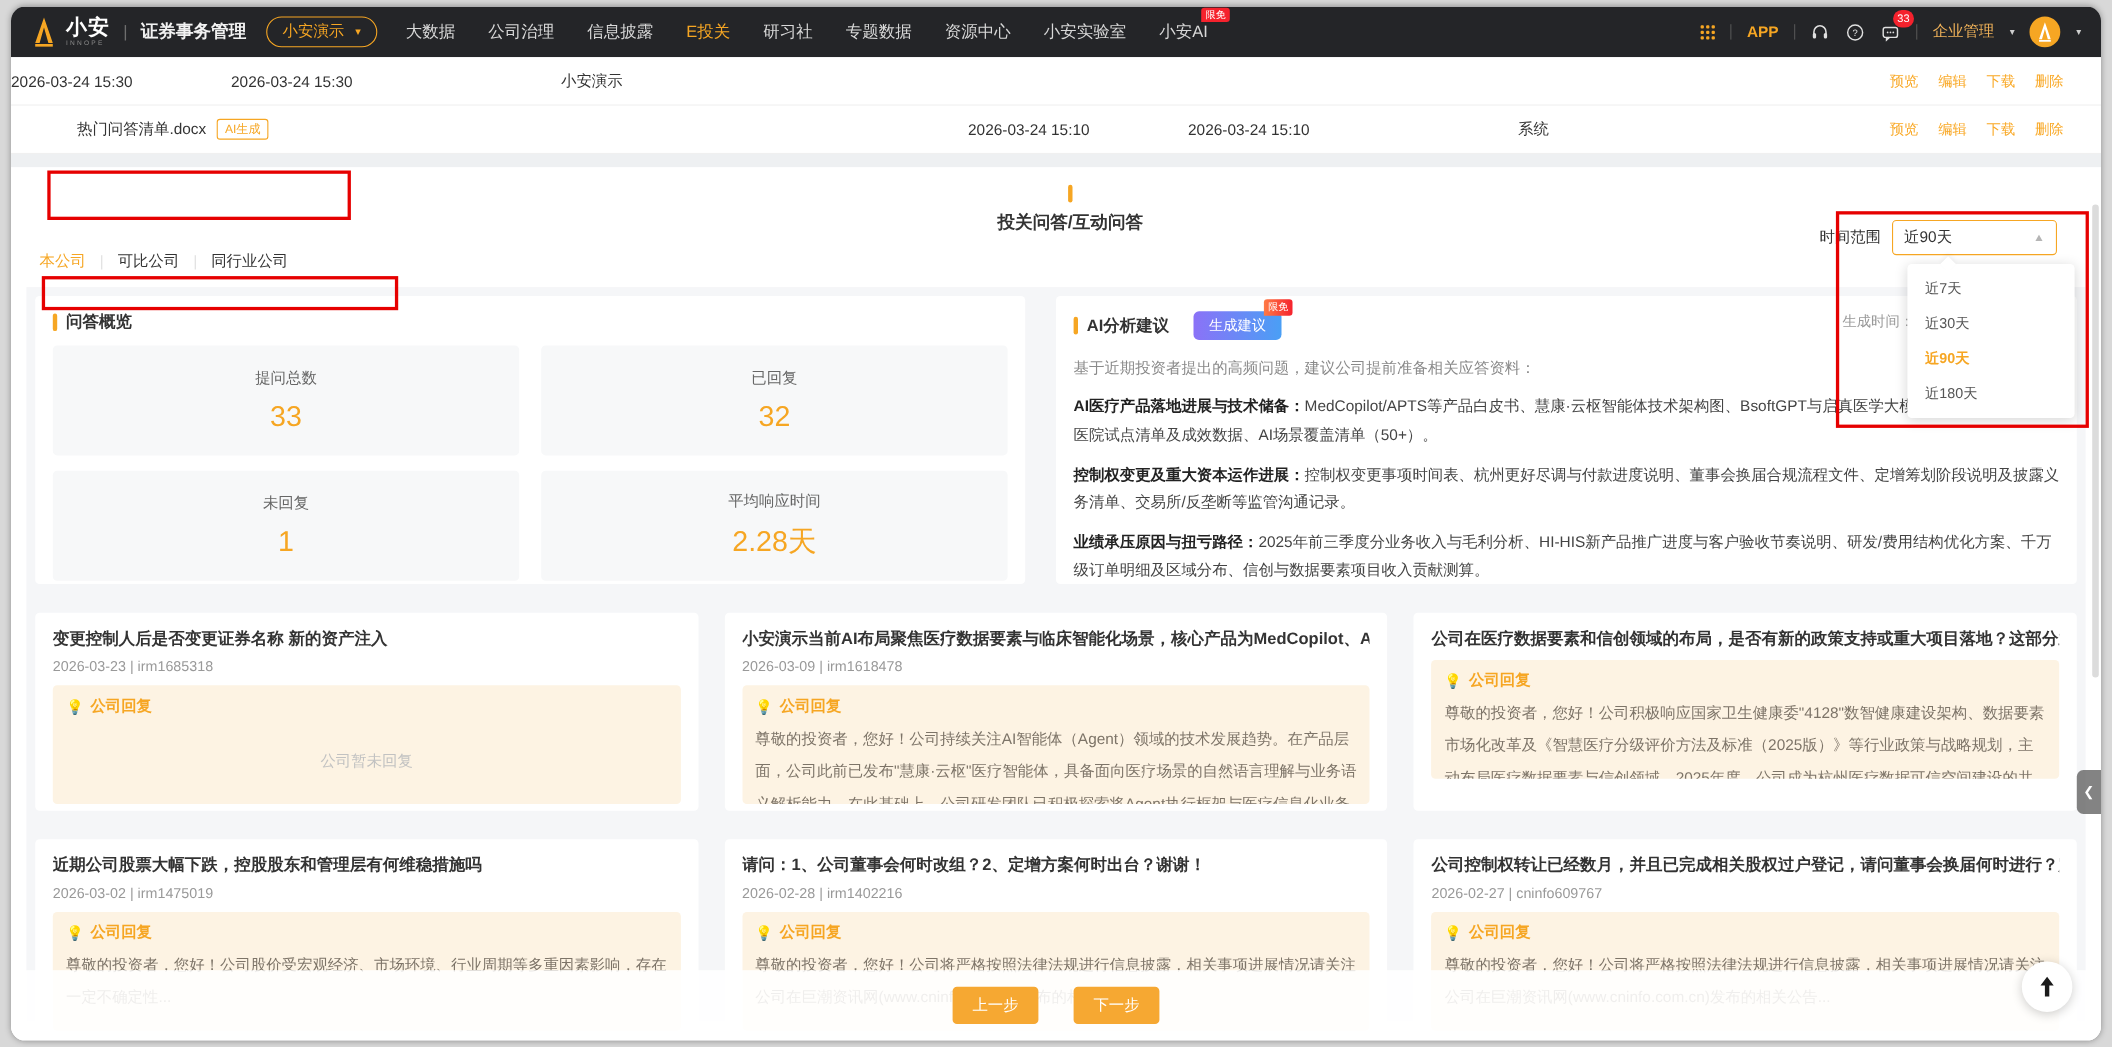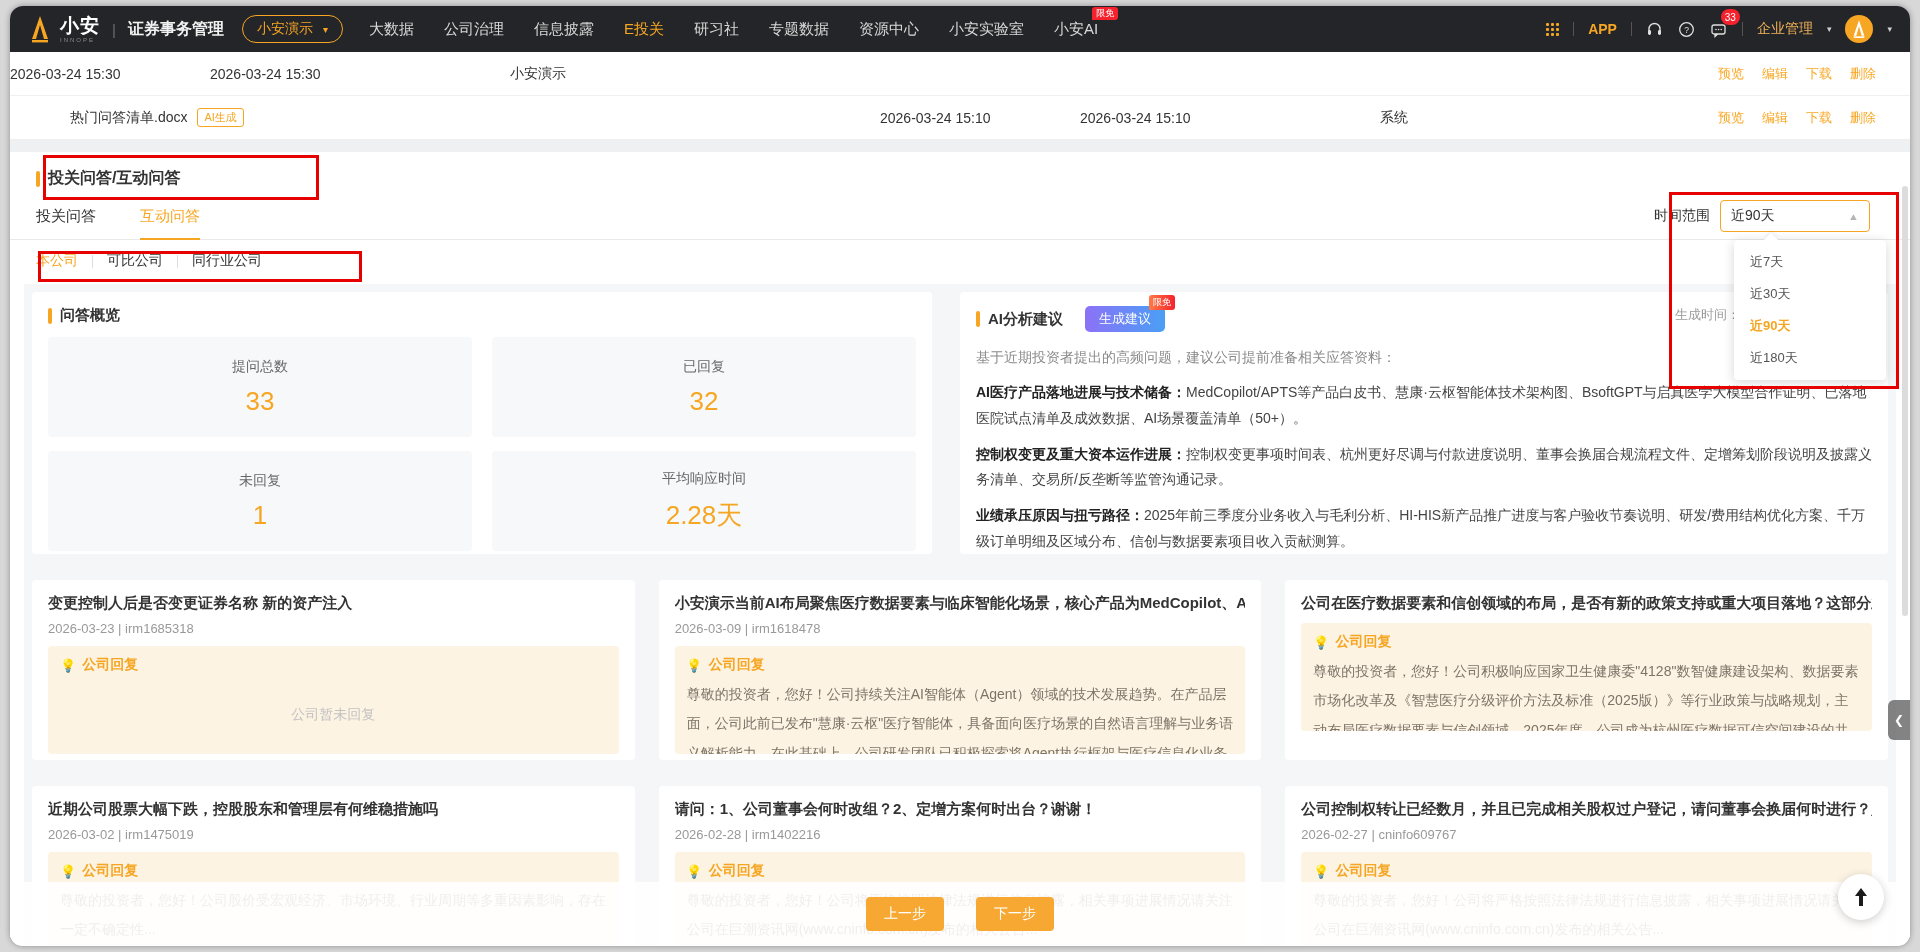--- a/index.html
+++ b/index.html
@@ -49,21 +49,21 @@
   .ai-badge:empty { display:none; }
   .file-row .ftime1 { width:200px; }
   .file-row .ftime2 { width:300px; }
   .file-row .fup { width:260px; }
   .file-actions { margin-left:auto; padding-right:34px; display:flex; gap:18px; }
   .file-actions span { color:#f9a825; font-size:13px; cursor:pointer;text-align:right; }
   .gap-strip { height:12px; background:#eef0f2; }
 
   
   .main-panel { position:relative; background:#fff; height:calc(100% - 46px - 89px - 12px); }
-  .sec-title-row { padding:16px 0 4px 26px; display:flex; align-items:center; gap:8px; }
+  .sec-title-row { padding:16px 0 4px 26px; display:flex; align-items:center; gap:8px;flex-direction:column; }
   .orange-bar { width:4px; height:16px; background:#f6a623; border-radius:2px; }
   .sec-title { font-size:16px; font-weight:bold; color:#333; }
   .tabs-row { display:flex; gap:44px; padding:14px 0 0 26px; border-bottom:1px solid #e9e9e9; }
   .tab { font-size:15px; color:#333; padding-bottom:12px; cursor:pointer; }
   .tab.active { color:#f6a623; border-bottom:2px solid #f6a623; margin-bottom:-1px; }
   .subtabs-row { display:flex; align-items:center; padding:12px 0 0 26px; gap:14px; }
   .subtab { font-size:14px; color:#333; cursor:pointer; }
   .subtab.active { color:#f6a623; }
   .subdiv { width:1px; height:13px; background:#ddd; }
 
@@ -240,24 +240,20 @@
   </div>
 
   <div class="gap-strip"></div>
 
   <div class="main-panel">
     <div class="sec-title-row">
       <span class="orange-bar"></span>
       <span class="sec-title">投关问答/互动问答</span>
     </div>
 
-    <div class="tabs-row">
-      <span class="tab">投关问答</span>
-      <span class="tab active">互动问答</span>
-    </div>
 
     <div class="subtabs-row">
       <span class="subtab active">本公司</span>
       <span class="subdiv"></span>
       <span class="subtab">可比公司</span>
       <span class="subdiv"></span>
       <span class="subtab">同行业公司</span>
     </div>
 
     <div class="time-wrap">

